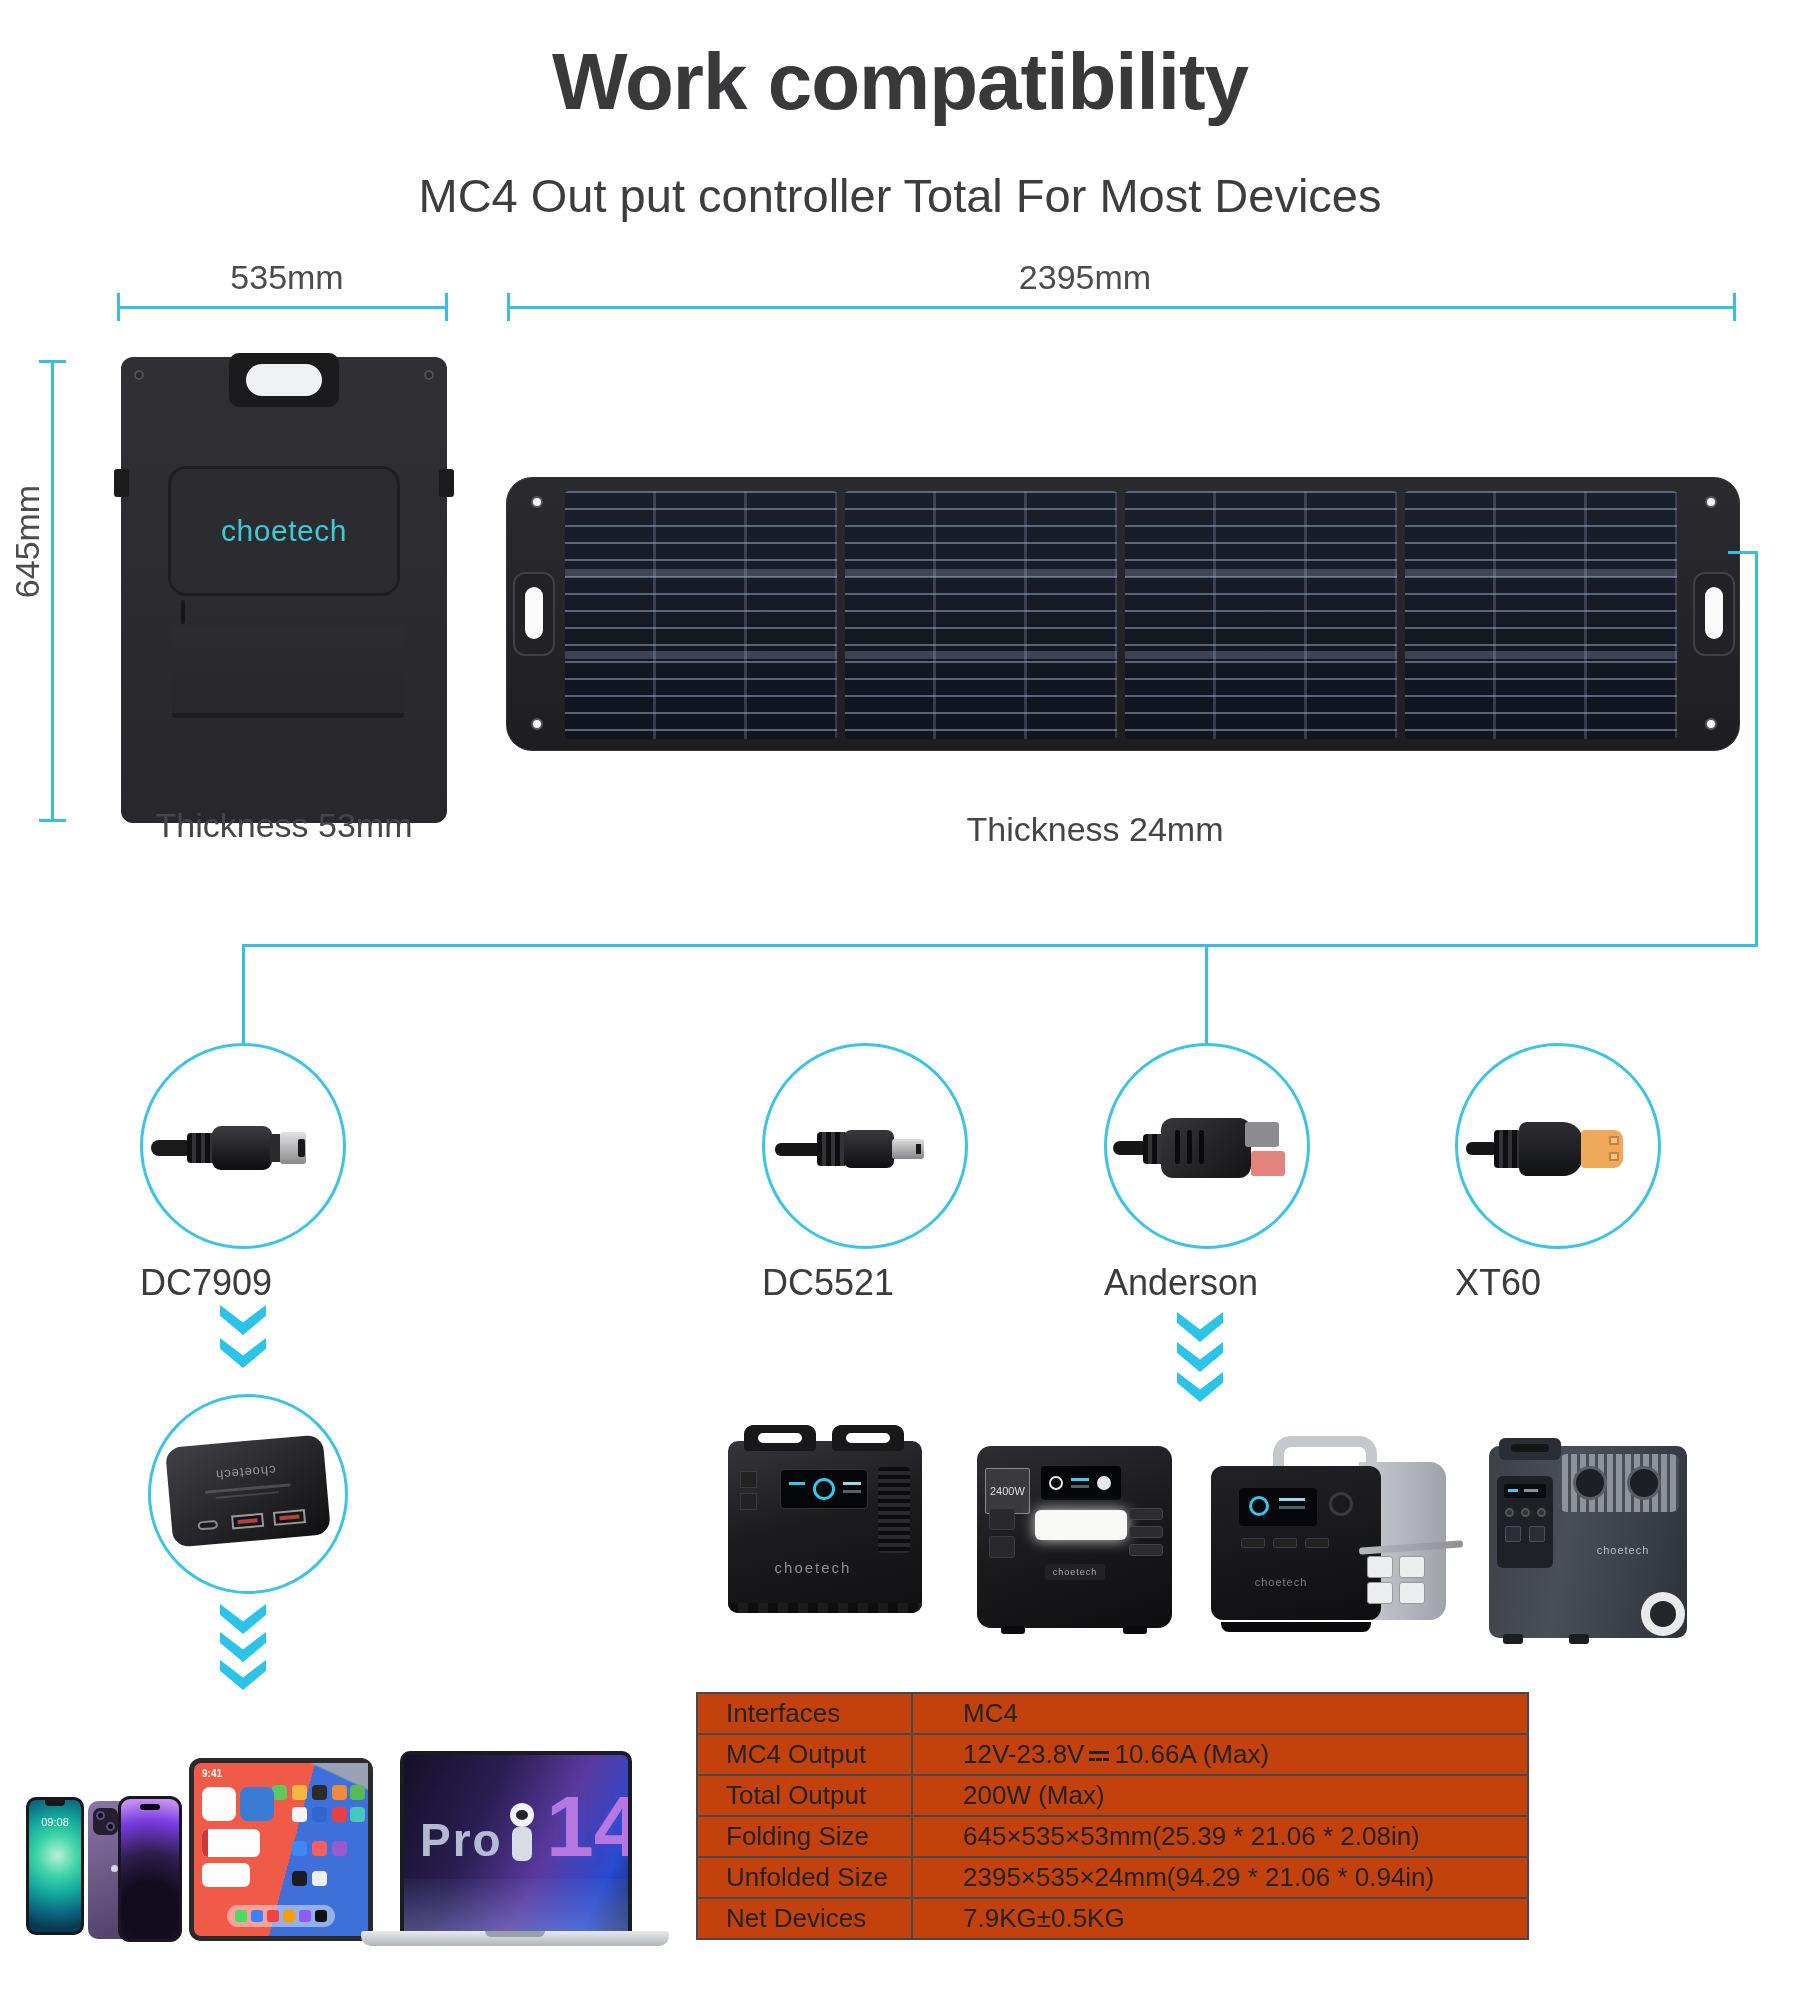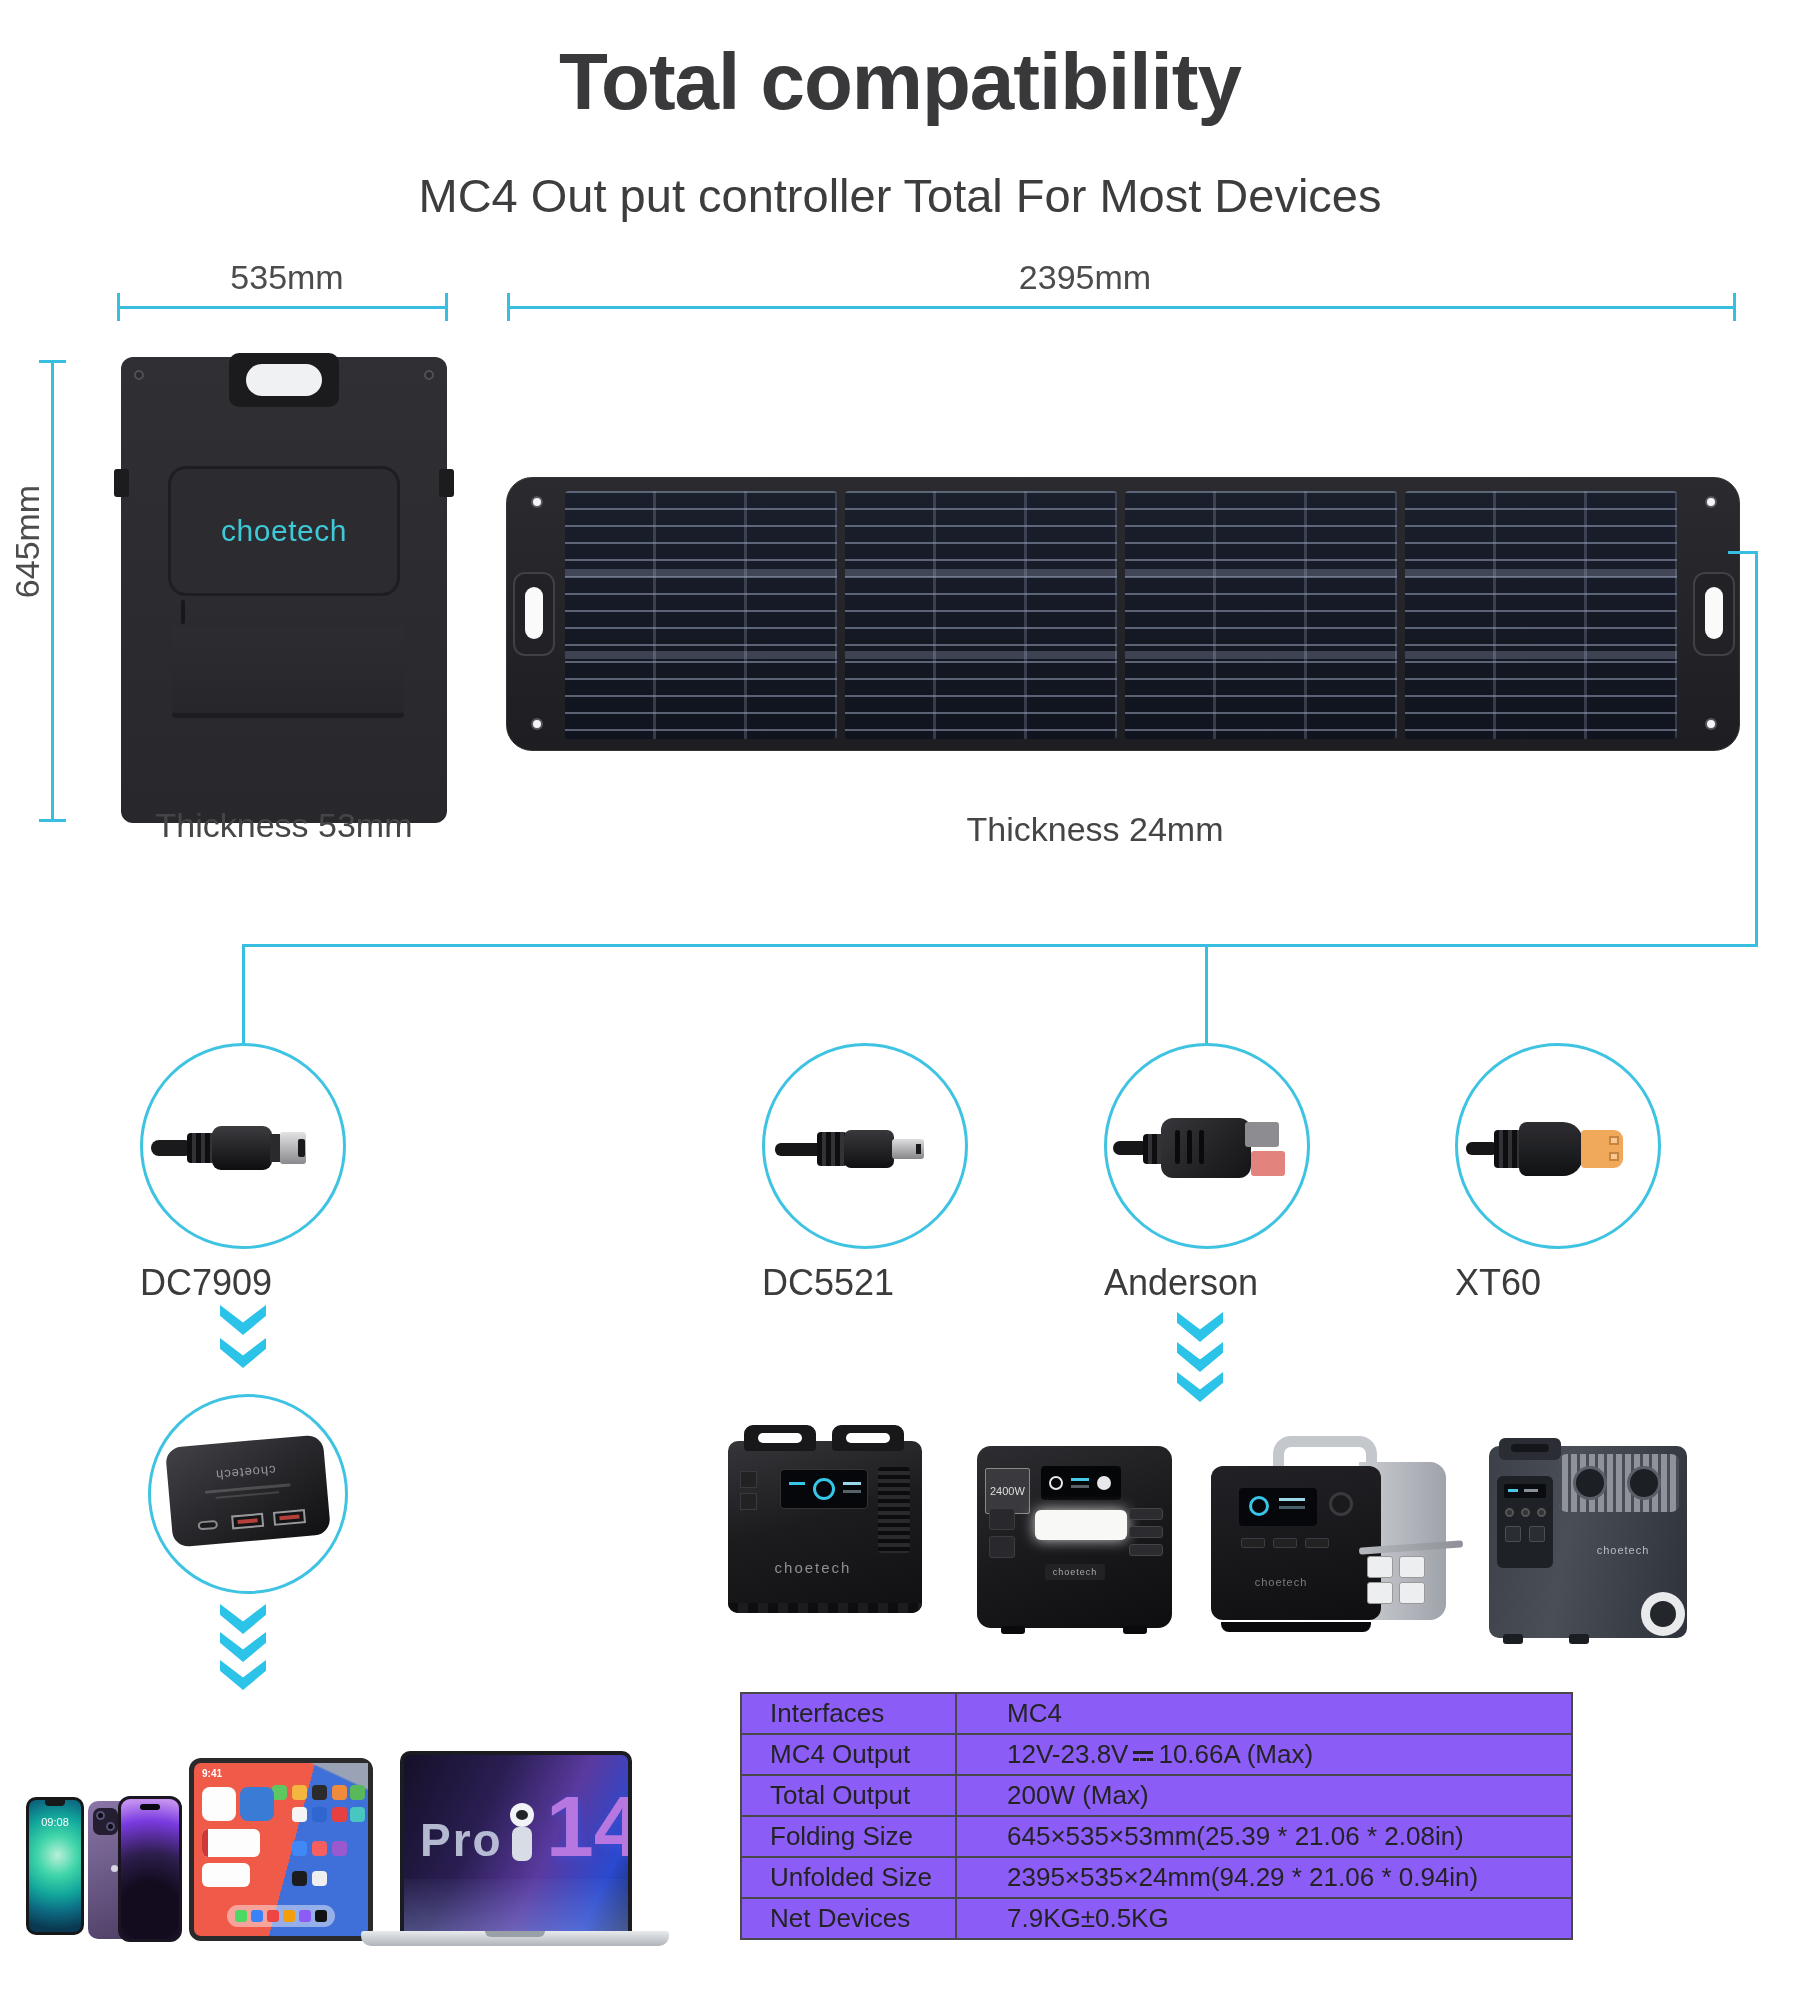--- a/index.html
+++ b/index.html
@@ -17,34 +17,34 @@
   .circle{width:206px;height:206px;border:3px solid #3fc3e2;border-radius:50%;background:#fff;box-sizing:border-box;}
   .conn-label{width:206px;font-size:36px;color:#3b3b3d;text-align:left;}
   .chev{width:46px;height:30px;background:#2cc3e8;clip-path:polygon(0 0,50% 58%,100% 0,100% 36%,50% 100%,0 36%);}
   .ribs{background:repeating-linear-gradient(90deg,#0e0e10 0 5px,#333337 5px 9px);border-radius:4px;}
   .cellsec{border-radius:4px;background:
     linear-gradient(180deg,rgba(0,0,0,0) 0 78px,rgba(170,180,205,.28) 78px 86px,rgba(0,0,0,0) 86px 160px,rgba(170,180,205,.28) 160px 168px,rgba(0,0,0,0) 168px),
     repeating-linear-gradient(90deg,rgba(0,0,0,0) 0 88px,rgba(140,150,175,.30) 88px 91px),
     repeating-linear-gradient(180deg,rgba(150,160,185,.55) 0 2px,rgba(0,0,0,0) 2px 17px),
     linear-gradient(180deg,#1a1f2c,#10141e);}
   .hole{width:12px;height:12px;border-radius:50%;background:#f4f4f6;border:2px solid #55565c;box-sizing:border-box;}
-  .spec-table{left:740px;top:1692px;width:833px;border:2px solid #48484a;box-sizing:border-box;background:#8b5cf6;}
+  .spec-table{left:696px;top:1692px;width:833px;border:2px solid #48484a;box-sizing:border-box;background:#c2410c;}
   .spec-row{display:flex;height:39px;border-bottom:2px solid #48484a;}
   .spec-row:last-child{border-bottom:none;}
   .spec-label{width:215px;border-right:2px solid #48484a;box-sizing:border-box;display:flex;align-items:center;padding-left:28px;font-size:26px;color:#232325;}
   .spec-value{flex:1;display:flex;align-items:center;padding-left:50px;font-size:26px;color:#232325;}
   .dc-sym{display:inline-block;width:24px;height:14px;margin:0 3px;position:relative;top:1px;}
   .dc-sym::before{content:"";position:absolute;left:2px;right:2px;top:2px;border-top:3px solid #232325;}
   .dc-sym::after{content:"";position:absolute;left:2px;right:2px;top:9px;border-top:3px dashed #232325;}
   .appicons i{display:block;position:absolute;width:15px;height:15px;border-radius:4px;}
 </style>
 </head>
 <body>
 
-<div class="abs ctr page-title">Total compatibility</div>
+<div class="abs ctr page-title">Work compatibility</div>
 <div class="abs ctr page-sub">MC4 Out put controller Total For Most Devices</div>
 
 <div class="abs ctr dim-label" style="left:137px;top:258px;width:300px;">535mm</div>
 <div class="abs ctr dim-label" style="left:935px;top:258px;width:300px;">2395mm</div>
 
 <div class="abs hline" style="left:118px;top:306px;width:330px;"></div>
 <div class="abs tick-v" style="left:117px;top:293px;"></div>
 <div class="abs tick-v" style="left:445px;top:293px;"></div>
 
 <div class="abs hline" style="left:508px;top:306px;width:1228px;"></div>

